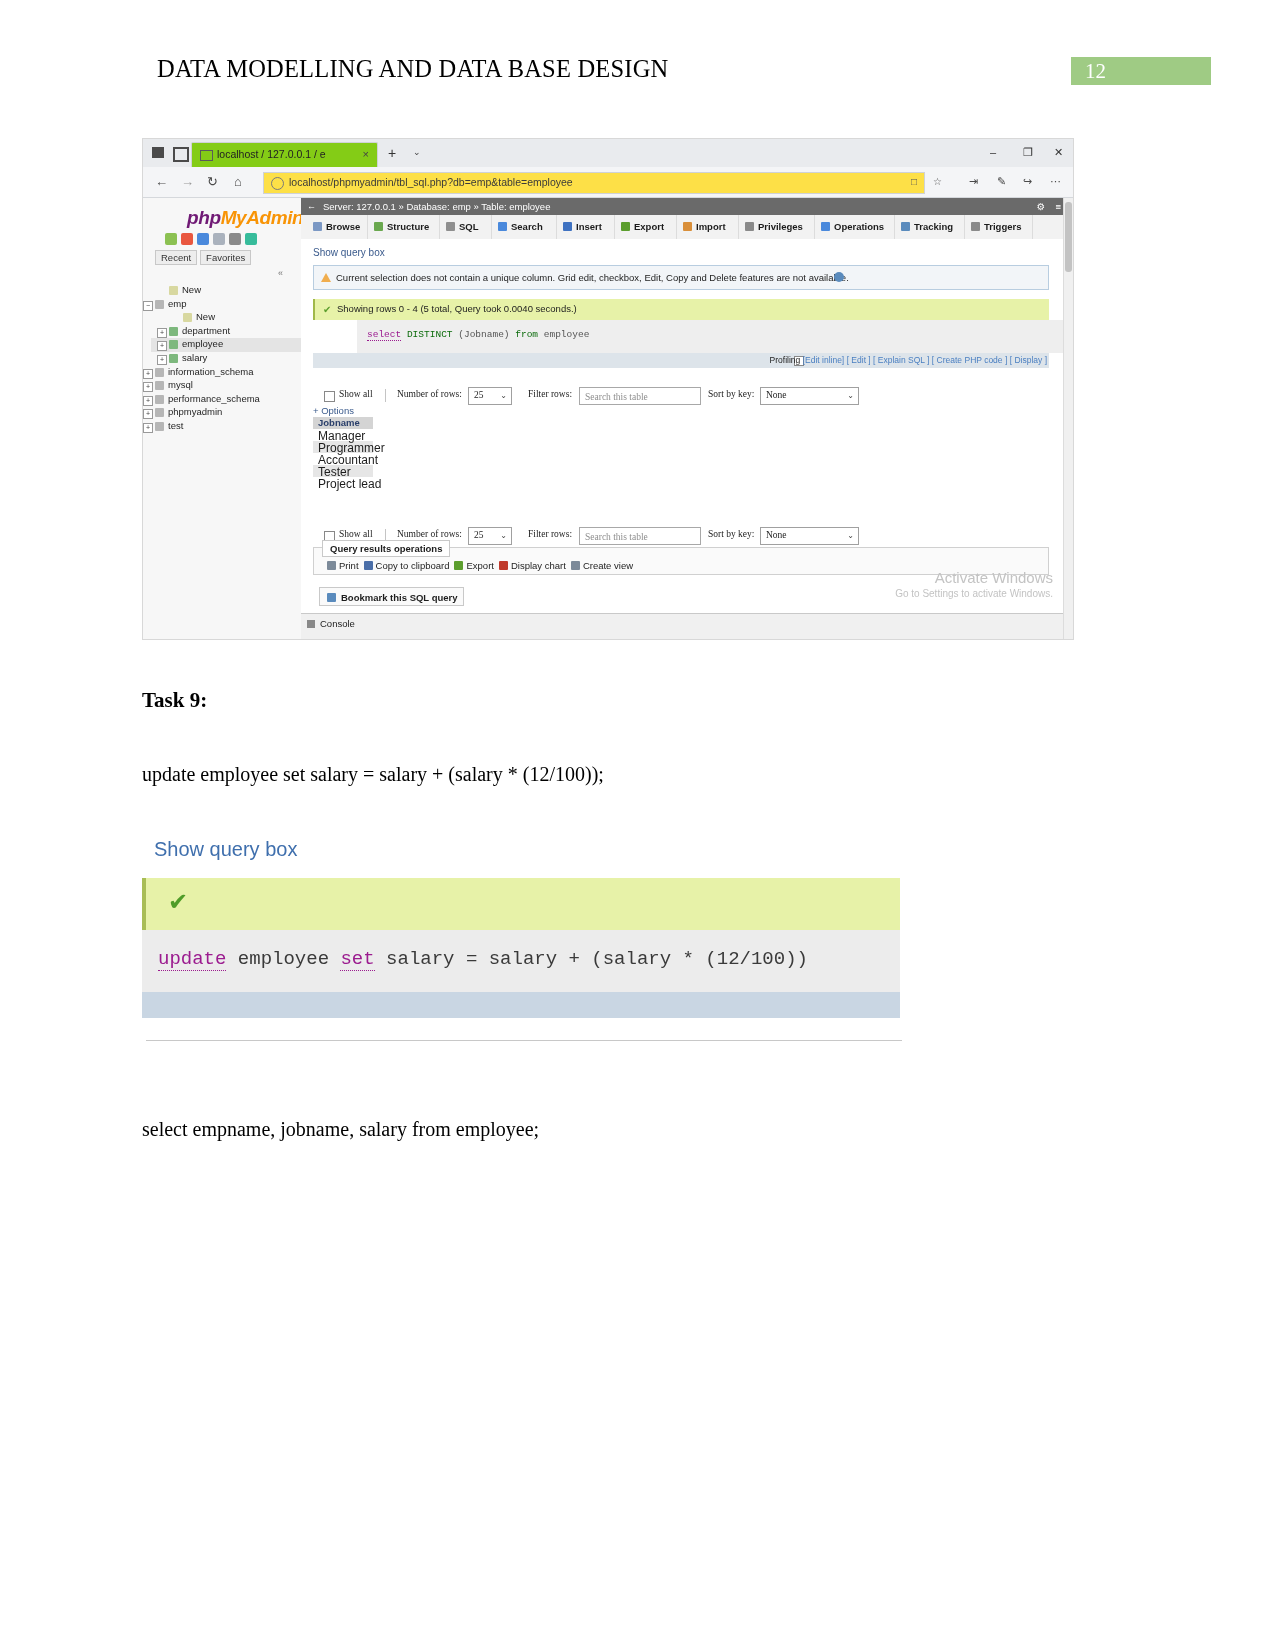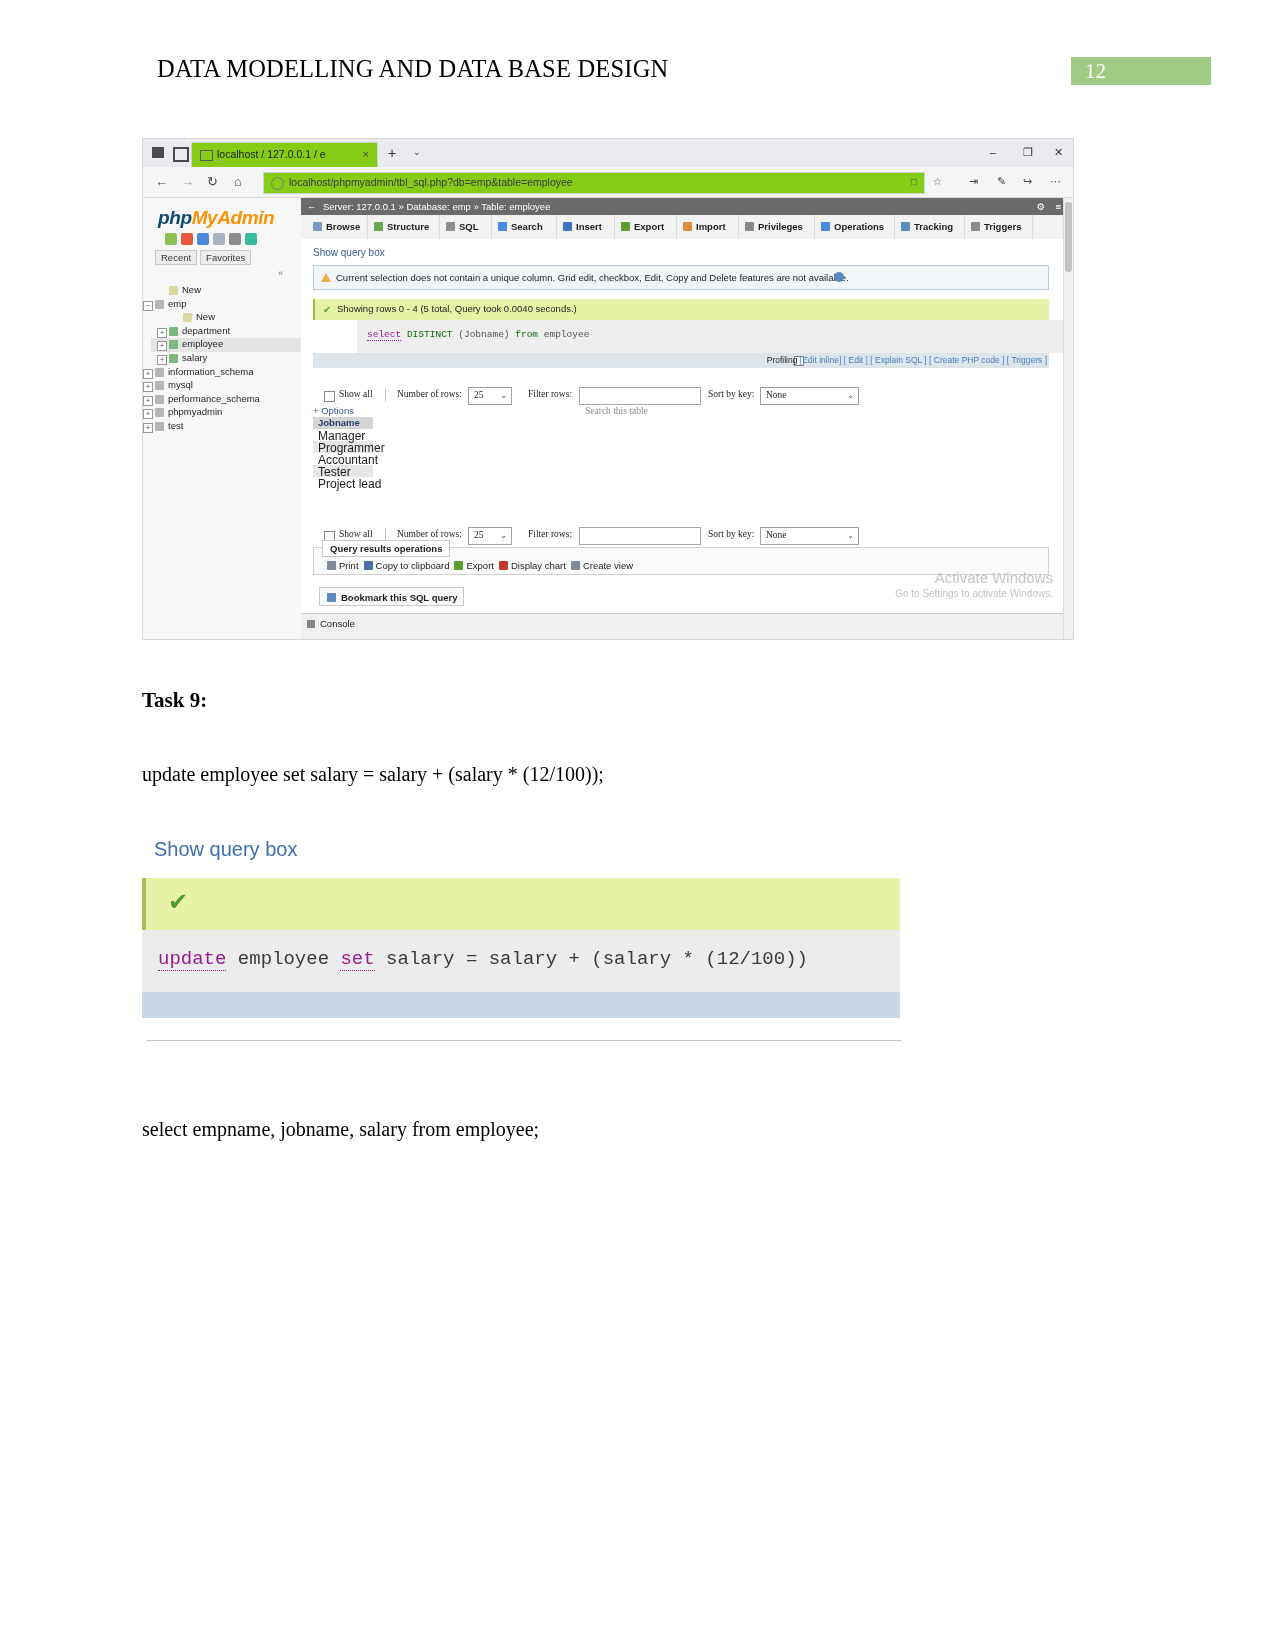--- a/index.html
+++ b/index.html
@@ -52,41 +52,41 @@
   .br-max{left:880px;}
   .br-cls{left:911px;}
 
   .br-navbar{position:absolute;left:0;top:28px;width:930px;height:30px;background:#f4f5f7;border-bottom:1px solid #d5d8dc;}
   .nav-ic{position:absolute;top:7px;font-size:13px;color:#4a4a4a;font-family:"Liberation Sans",sans-serif;}
   .nav-back{left:12px;}
   .nav-fwd{left:38px;color:#9a9a9a;}
   .nav-rel{left:64px;}
   .nav-home{left:91px;}
   .br-urlbox{
-    position:absolute;left:120px;top:5px;width:660px;height:20px;background:#84cc16;
+    position:absolute;left:120px;top:5px;width:660px;height:20px;background:#fde047;
     border:1px solid #cfd2d6;
   }
   .br-urlinfo{position:absolute;left:7px;top:4px;width:11px;height:11px;border:1px solid #7a7a7a;border-radius:50%;}
   .br-urltext{
     position:absolute;left:25px;top:3px;font-size:10.5px;color:#3a3a3a;
     font-family:"Liberation Sans", sans-serif;white-space:nowrap;
   }
   .br-urlic{position:absolute;top:9px;font-size:10px;color:#555;font-family:"Liberation Sans",sans-serif;}
   .u1{left:768px;} .u2{left:790px;}
   .br-tbic{position:absolute;top:8px;font-size:11px;color:#4a4a4a;font-family:"Liberation Sans",sans-serif;}
   .t1{left:826px;} .t2{left:854px;} .t3{left:880px;} .t4{left:907px;}
 
   
   .pma{position:absolute;left:0;top:59px;width:930px;height:441px;background:#ffffff;}
   .pma-nav{position:absolute;left:0;top:0;width:158px;height:441px;background:#f7f7f7;border-right:1px solid #d6d6d6;}
   .pma-logo{
     position:absolute;left:15px;top:9px;font-size:19px;font-style:italic;font-weight:bold;
     font-family:"Liberation Sans", sans-serif;color:#f89406;letter-spacing:-.4px;white-space:nowrap;
   }
-  .pma-logo .a{color:#0c4a6e;}
+  .pma-logo .a{color:#701a75;margin-left:29px;}
   .pma-logo .b{color:#f89406;}
   .pma-icons{position:absolute;left:22px;top:33px;width:125px;height:13px;}
   .pma-icons i{display:inline-block;width:12px;height:12px;margin-right:4px;border-radius:2px;}
   .ic-home{background:#8cc152;}
   .ic-exit{background:#e9573f;}
   .ic-help{background:#4a89dc;}
   .ic-doc{background:#aab2bd;}
   .ic-set{background:#8a8a8a;}
   .ic-ref{background:#37bc9b;}
   .pma-recent{
@@ -165,21 +165,21 @@
   .cr-bot{top:280px;}
   .ctrlrow .cb{position:absolute;left:11px;top:4px;width:9px;height:9px;border:1px solid #888;background:#fff;}
   .ctrlrow .l1{position:absolute;left:26px;top:2px;}
   .ctrlrow .div{position:absolute;left:72px;top:2px;width:1px;height:13px;background:#c4c4c4;}
   .ctrlrow .l2{position:absolute;left:84px;top:2px;}
   .ctrlrow .sel1{position:absolute;left:155px;top:0px;width:42px;height:16px;border:1px solid #a0a0a0;background:#fff;}
   .ctrlrow .sel1 .v{position:absolute;left:5px;top:2px;}
   .ctrlrow .sel1 .cv{position:absolute;right:4px;top:3px;font-size:8px;color:#444;}
   .ctrlrow .l3{position:absolute;left:215px;top:2px;}
   .ctrlrow .inp{position:absolute;left:266px;top:0px;width:120px;height:16px;border:1px solid #a8a8a8;background:#fff;}
-  .ctrlrow .inp .ph{position:absolute;left:5px;top:18px;color:#8e8e8e;}
+  .ctrlrow .inp .ph{position:absolute;left:5px;top:4px;color:#8e8e8e;}
   .ctrlrow .l4{position:absolute;left:395px;top:2px;}
   .ctrlrow .sel2{position:absolute;left:447px;top:0px;width:97px;height:16px;border:1px solid #a0a0a0;background:#fff;text-align:center;}
   .ctrlrow .sel2 .v{position:absolute;left:5px;top:2px;}
   .ctrlrow .sel2 .cv{position:absolute;right:4px;top:3px;font-size:8px;color:#444;}
 
   .optlink{position:absolute;left:12px;top:166px;font-size:9.5px;color:#3a5a8c;font-family:"Liberation Sans",sans-serif;}
   .restbl{position:absolute;left:12px;top:178px;width:60px;}
   .restbl .rh{
     height:12px;background:#d4d4d4;font-size:9.5px;color:#2a3f6b;font-weight:bold;
     font-family:"Liberation Sans",sans-serif;padding:0 5px;white-space:nowrap;
@@ -419,21 +419,21 @@
             <span class="kw">select</span>
             <span class="kw2">DISTINCT</span>
             <span class="idq">(Jobname)</span>
             <span class="kw2">from</span>
             <span class="idq">employee</span>
           </div>
         </div>
 
         <div class="profrow">
           <div class="pcb"></div>
-          <div class="ptx" id="proflinks">Profiling <a>[Edit inline]</a> <a>[ Edit ]</a> <a>[ Explain SQL ]</a> <a>[ Create PHP code ]</a> <a>[ Triggers ]</a></div>
+          <div class="ptx" id="proflinks">Profiling <a>[Edit inline]</a> <a>[ Edit ]</a> <a>[ Explain SQL ]</a> <a>[ Create PHP code ]</a> <a>[ Display ]</a></div>
         </div>
 
         <div class="ctrlrow cr-top">
           <div class="cb"></div>
           <div class="l1">Show all</div>
           <div class="div"></div>
           <div class="l2">Number of rows:</div>
           <div class="sel1">
             <span class="v">25</span>
             <span class="cv">⌄</span>

